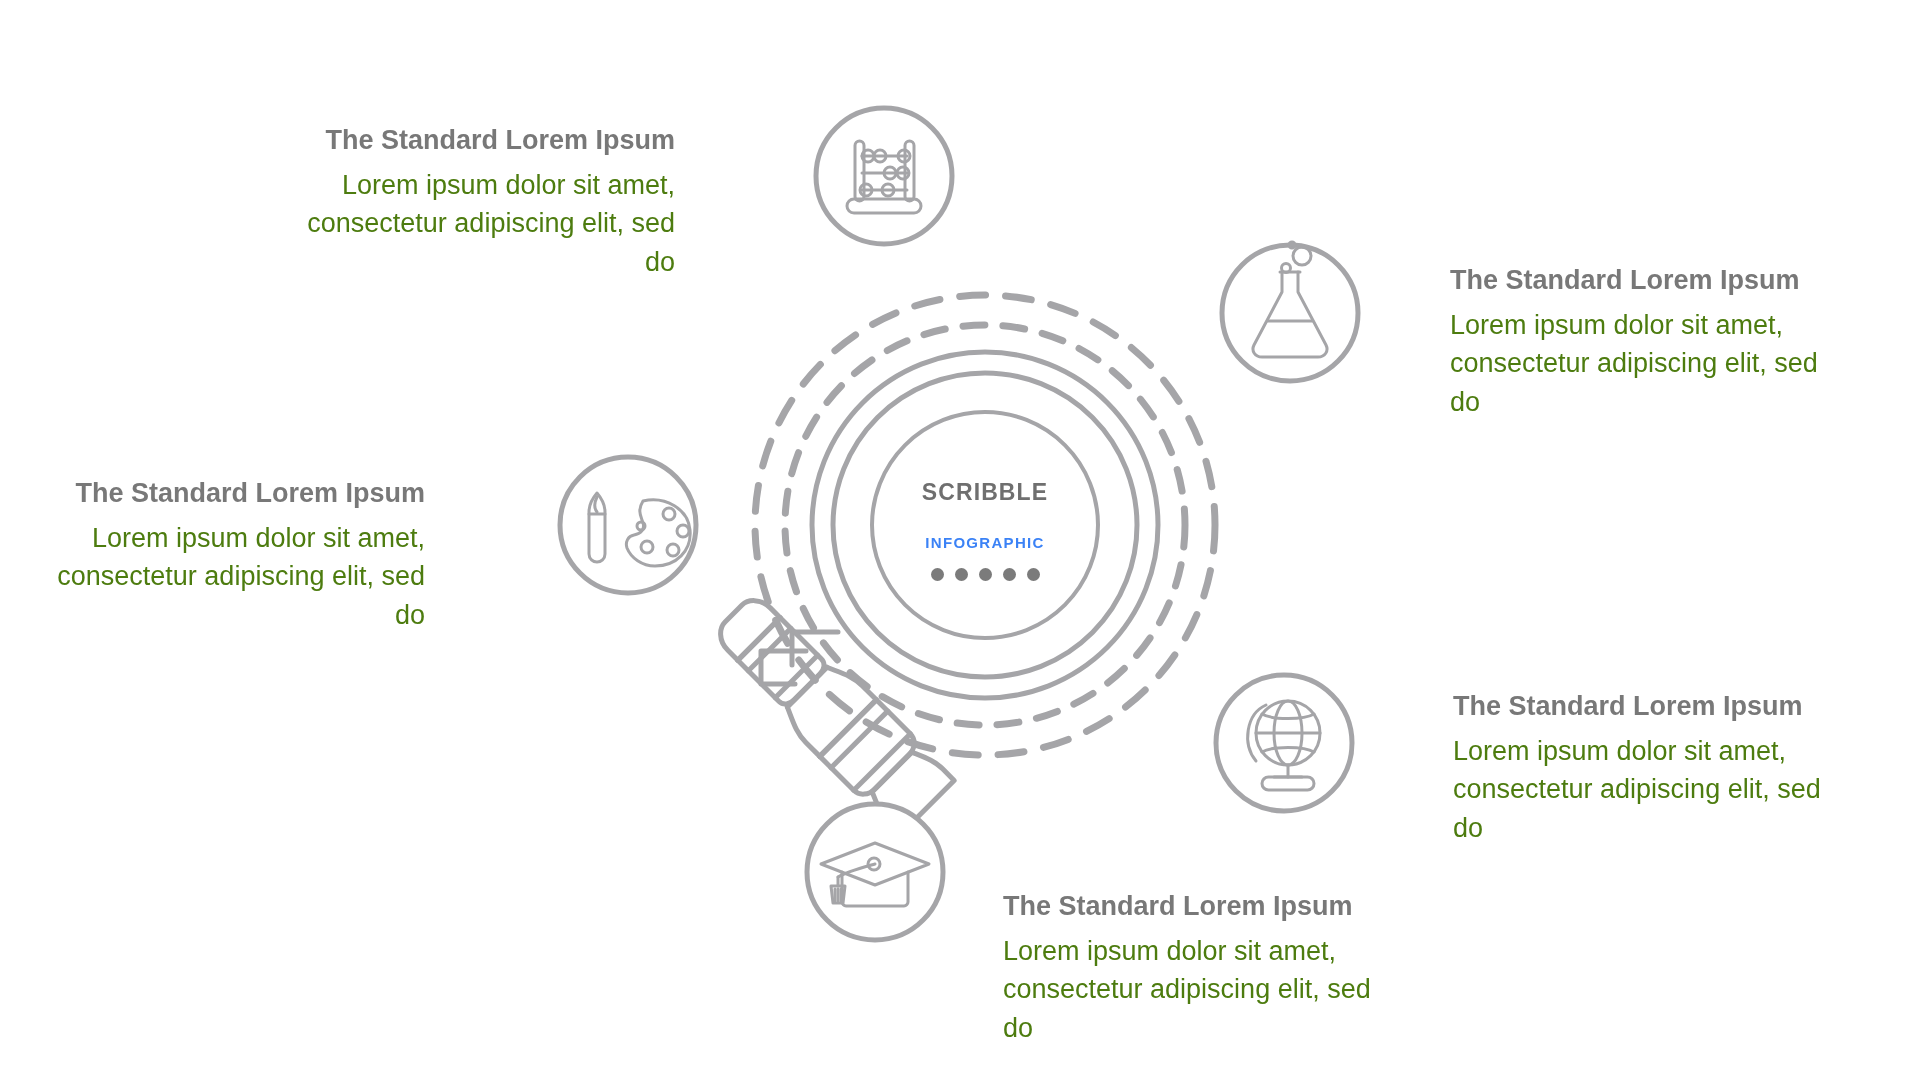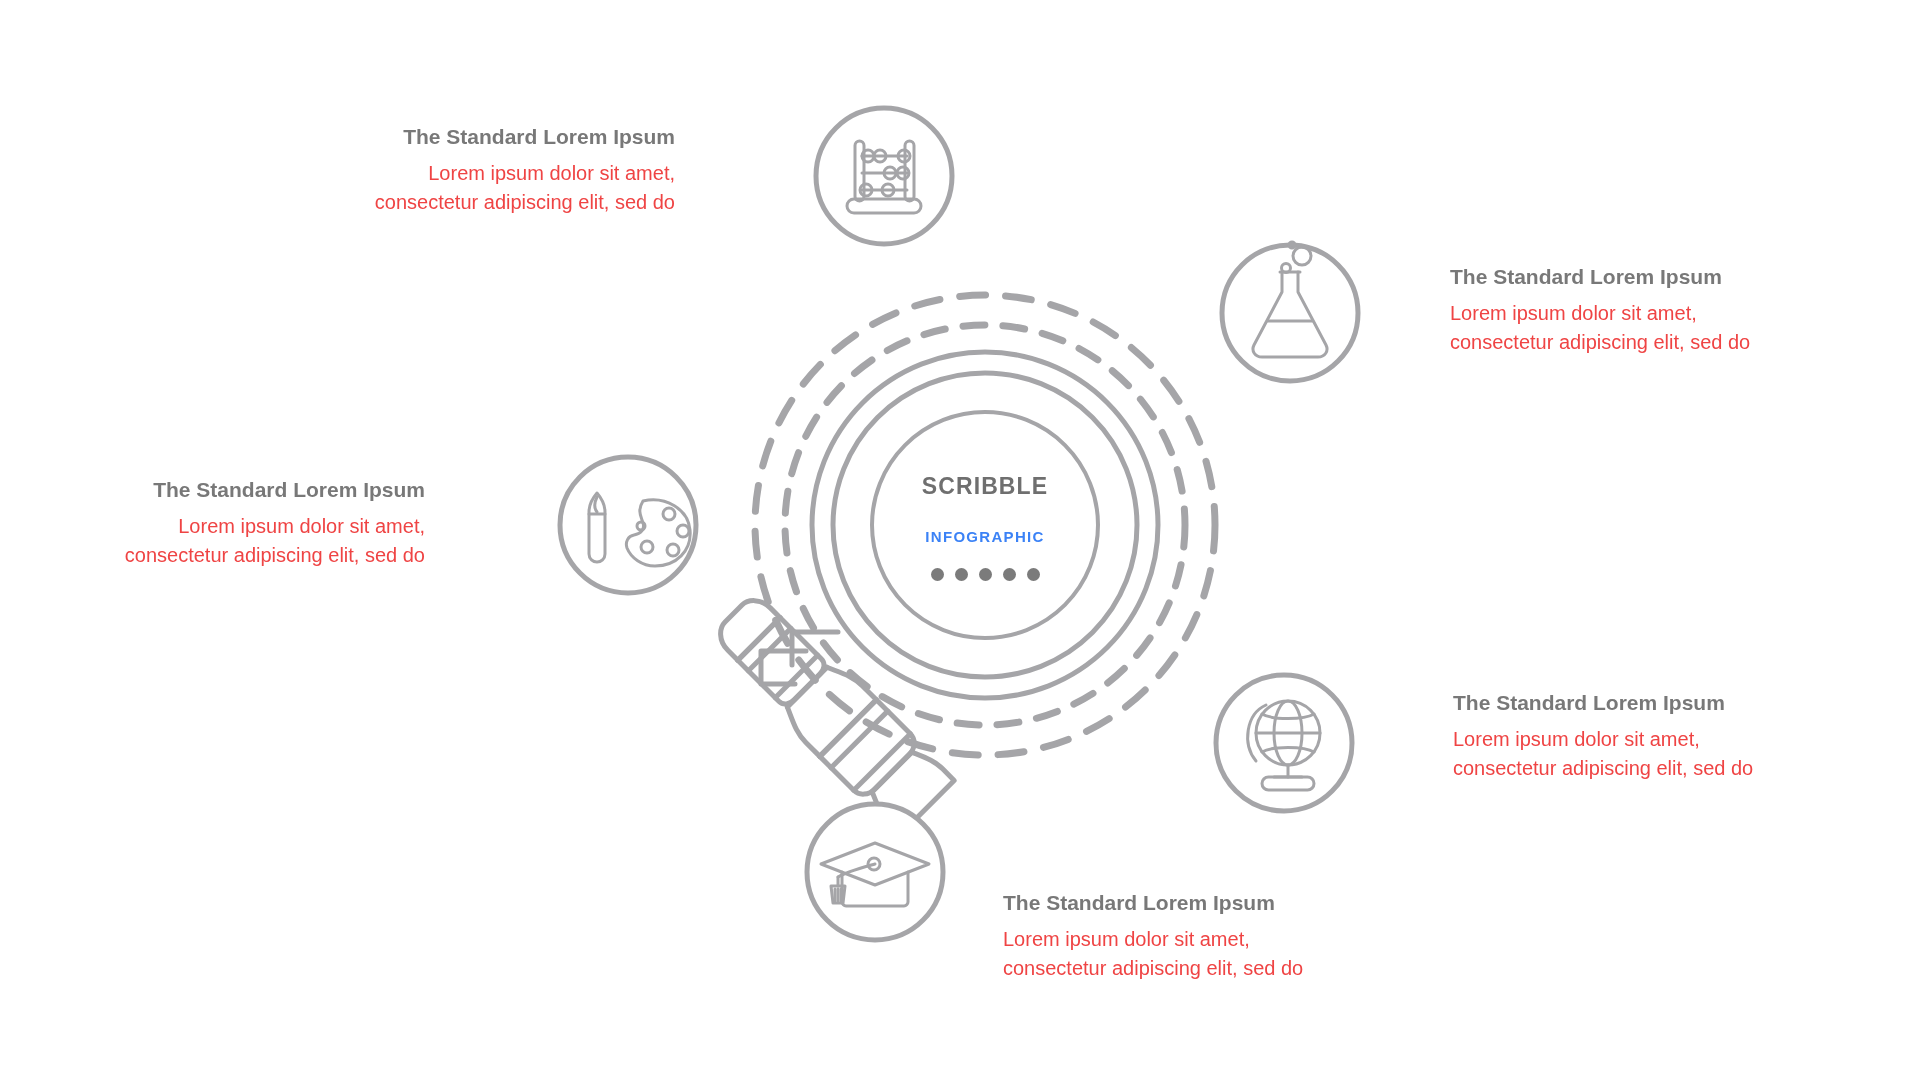--- a/index.html
+++ b/index.html
@@ -21,31 +21,31 @@
     width: 1920px;
     height: 1080px;
   }
 
   
   .text-block {
     position: absolute;
     width: 400px;
   }
   .text-block .tb-title {
-    font-size: 21px;
+    font-size: 27px;
     font-weight: bold;
     color: #787878;
     line-height: 1.15;
     margin: 0 0 10px 0;
     white-space: nowrap;
   }
   .text-block .tb-body {
-    font-size: 20px;
+    font-size: 27px;
     font-weight: normal;
-    color: #ef4444;
+    color: #4d7c0f;
     line-height: 1.42;
     margin: 0;
   }
   .align-right { text-align: right; }
   .align-left  { text-align: left;  }
 
   
   #tb-1 { left:  275px; top: 125px; }   
   #tb-2 { left: 1450px; top: 265px; }   
   #tb-3 { left:   25px; top: 478px; }   
@@ -59,21 +59,21 @@
     top: 470px;
     width: 240px;
     text-align: center;
     pointer-events: none;
   }
   #center-label .c-title {
     font-size: 23px;
     font-weight: bold;
     letter-spacing: 1.1px;
     color: #6f6f6f;
-    margin: 3px;
+    margin: 9px;
   }
   #center-label .c-sub {
     font-size: 15px;
     font-weight: bold;
     letter-spacing: 1.3px;
     color: #3b82f6;
     margin: 28px 0 0 0;
   }
   #center-dots {
     position: absolute;

